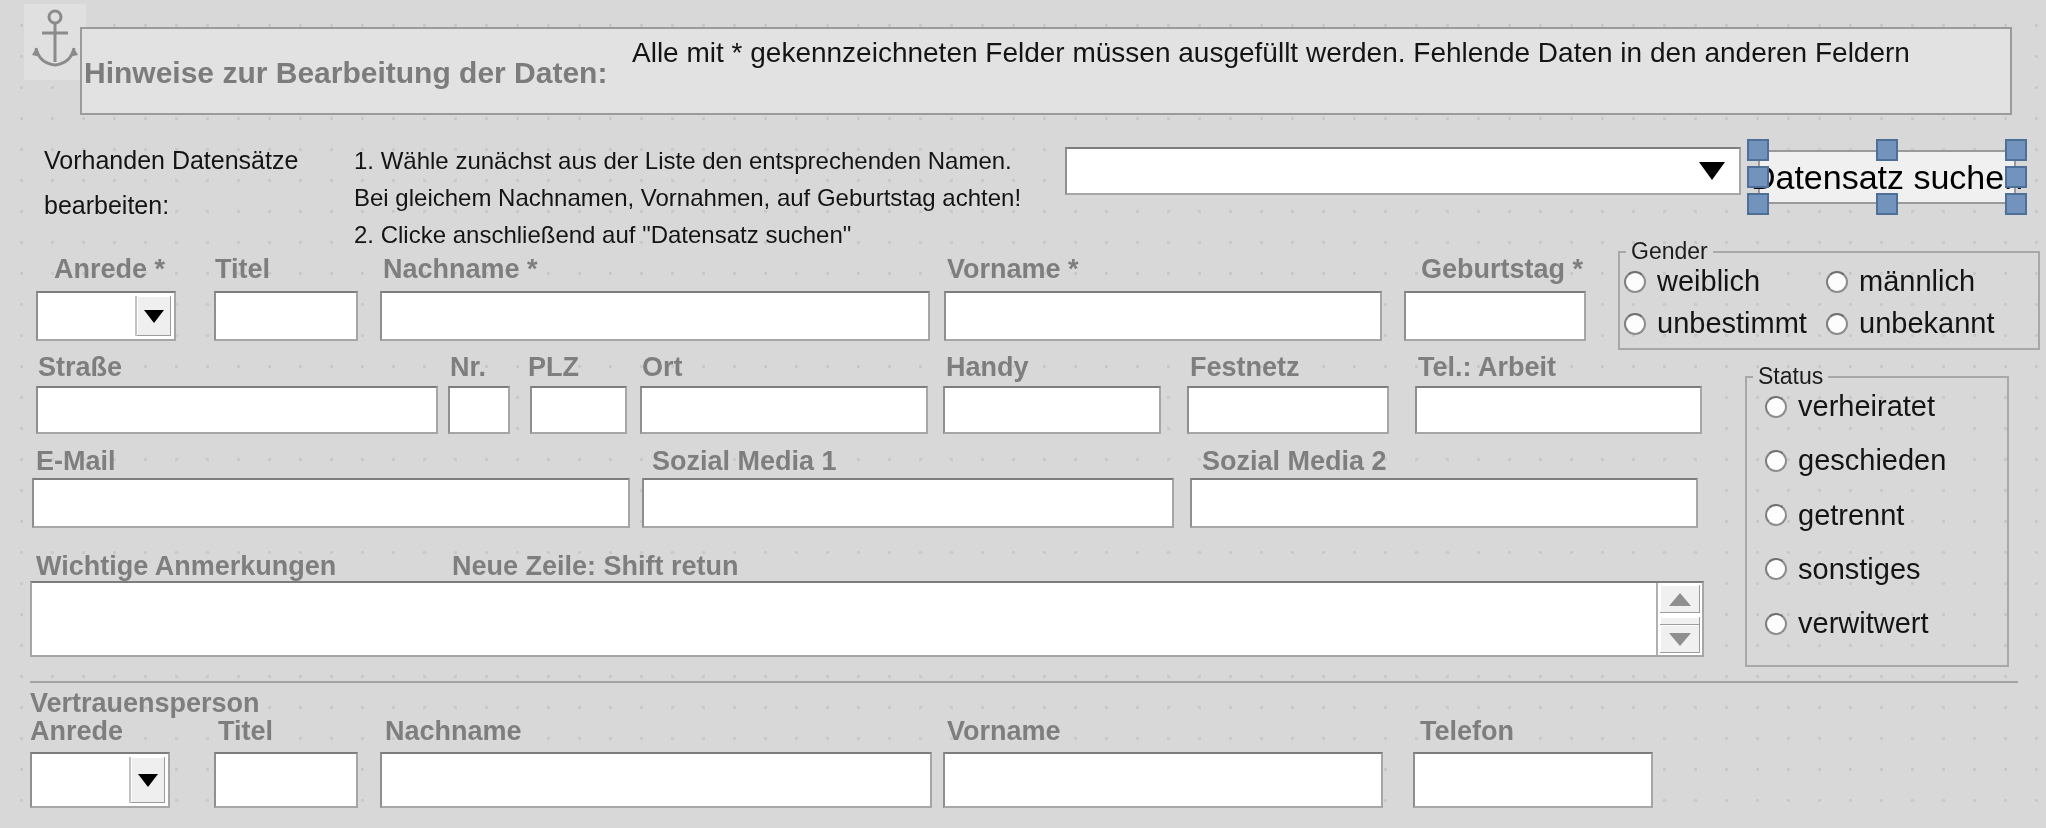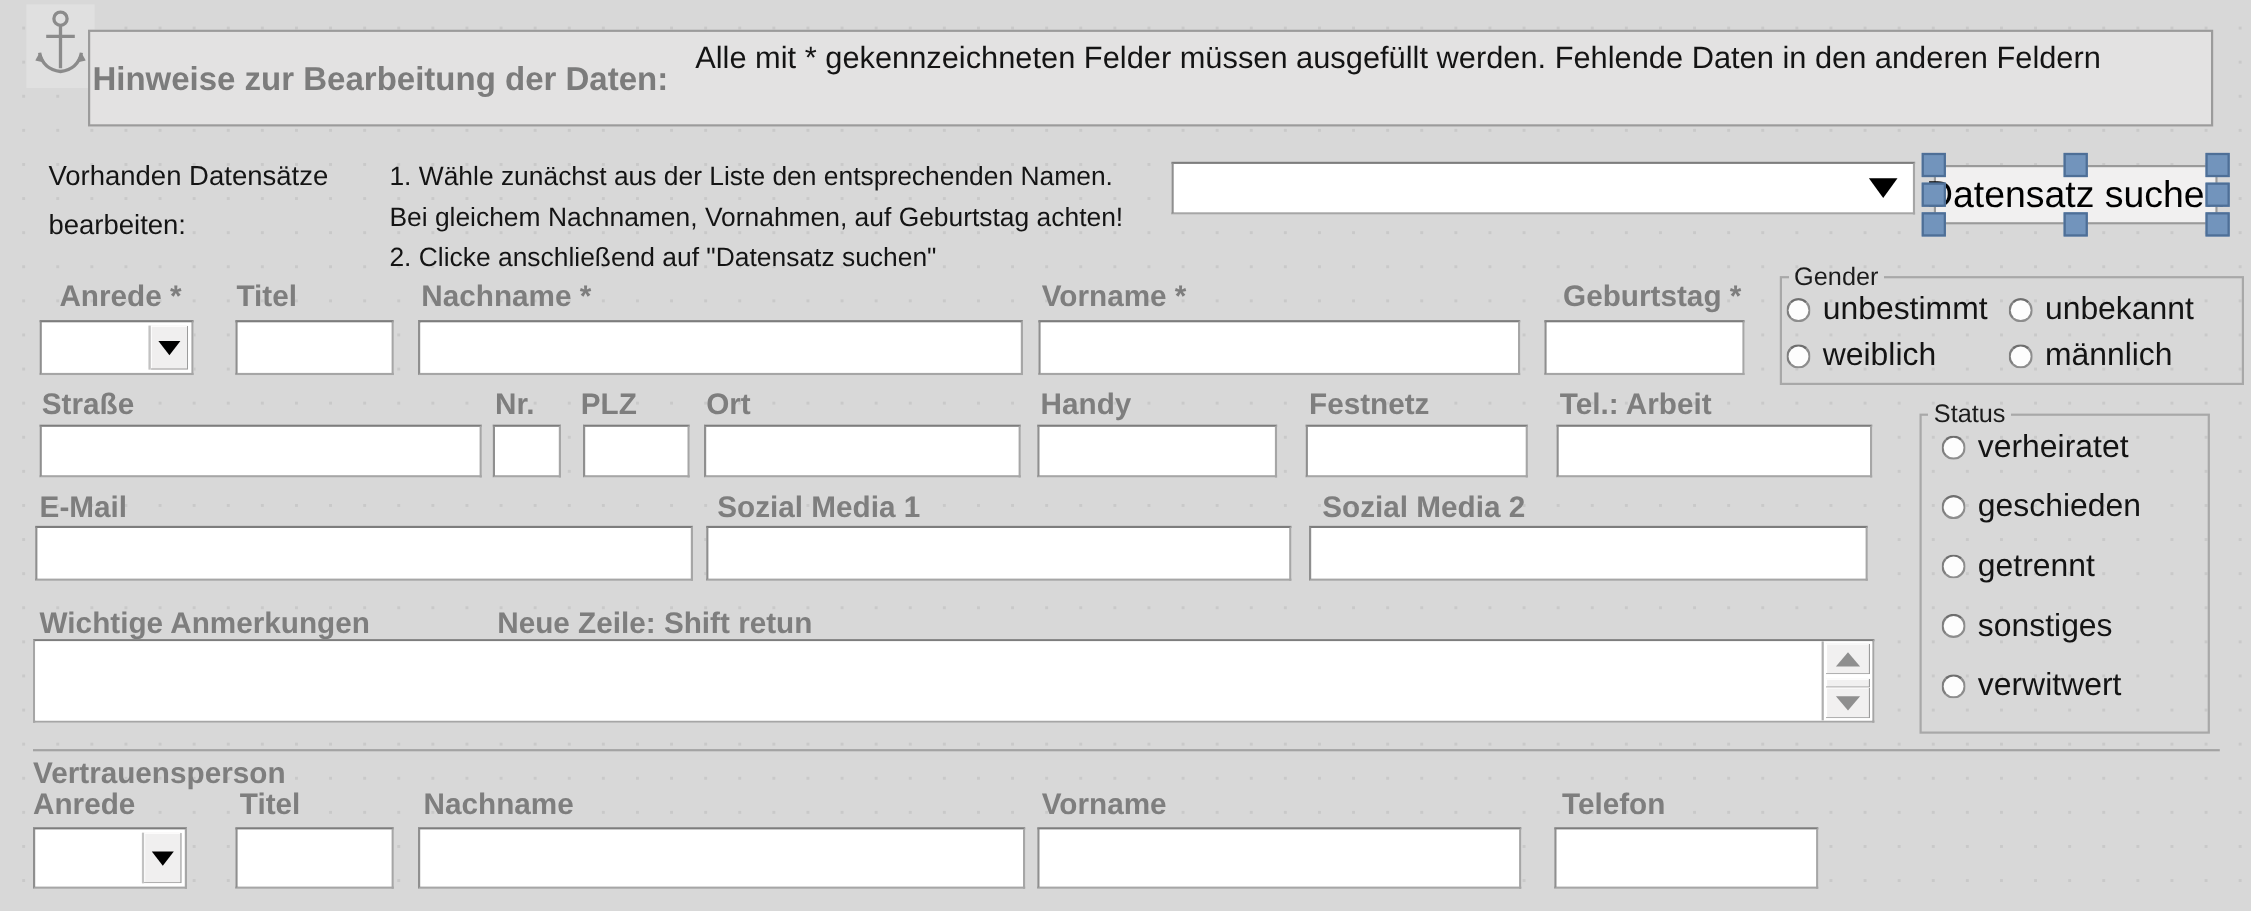--- a/index.html
+++ b/index.html
@@ -131,35 +131,35 @@
 <input class="tb" style="left: 380px; top: 291px; width: 550px; height: 50px;" value="">
 <input class="tb" style="left: 944px; top: 291px; width: 438px; height: 50px;" value="">
 <input class="tb" style="left: 1404px; top: 291px; width: 182px; height: 50px;" value="">
 
 <fieldset style="left:1618px; top:238px; width:422px; height:112px;">
   <legend>Gender</legend>
   <div style="display:flex; flex-direction:column; gap:9px; padding:0 4px;">
     <div style="display:flex;">
       <label class="radio-row" style="width:202px;">
         <span class="radio"></span>
-        <span>unbestimmt</span>
+        <span>weiblich</span>
       </label>
       <label class="radio-row">
         <span class="radio"></span>
-        <span>unbekannt</span>
+        <span>männlich</span>
       </label>
     </div>
     <div style="display:flex;">
       <label class="radio-row" style="width:202px;">
         <span class="radio"></span>
-        <span>weiblich</span>
+        <span>unbestimmt</span>
       </label>
       <label class="radio-row">
         <span class="radio"></span>
-        <span>männlich</span>
+        <span>unbekannt</span>
       </label>
     </div>
   </div>
 </fieldset>
 
 <span class="lbl" style="left:38px;  top:352px;">Straße</span>
 <span class="lbl" style="left:450px; top:352px;">Nr.</span>
 <span class="lbl" style="left:528px; top:352px;">PLZ</span>
 <span class="lbl" style="left:642px; top:352px;text-align:right;">Ort</span>
 <span class="lbl" style="left:946px; top:352px;">Handy</span>

